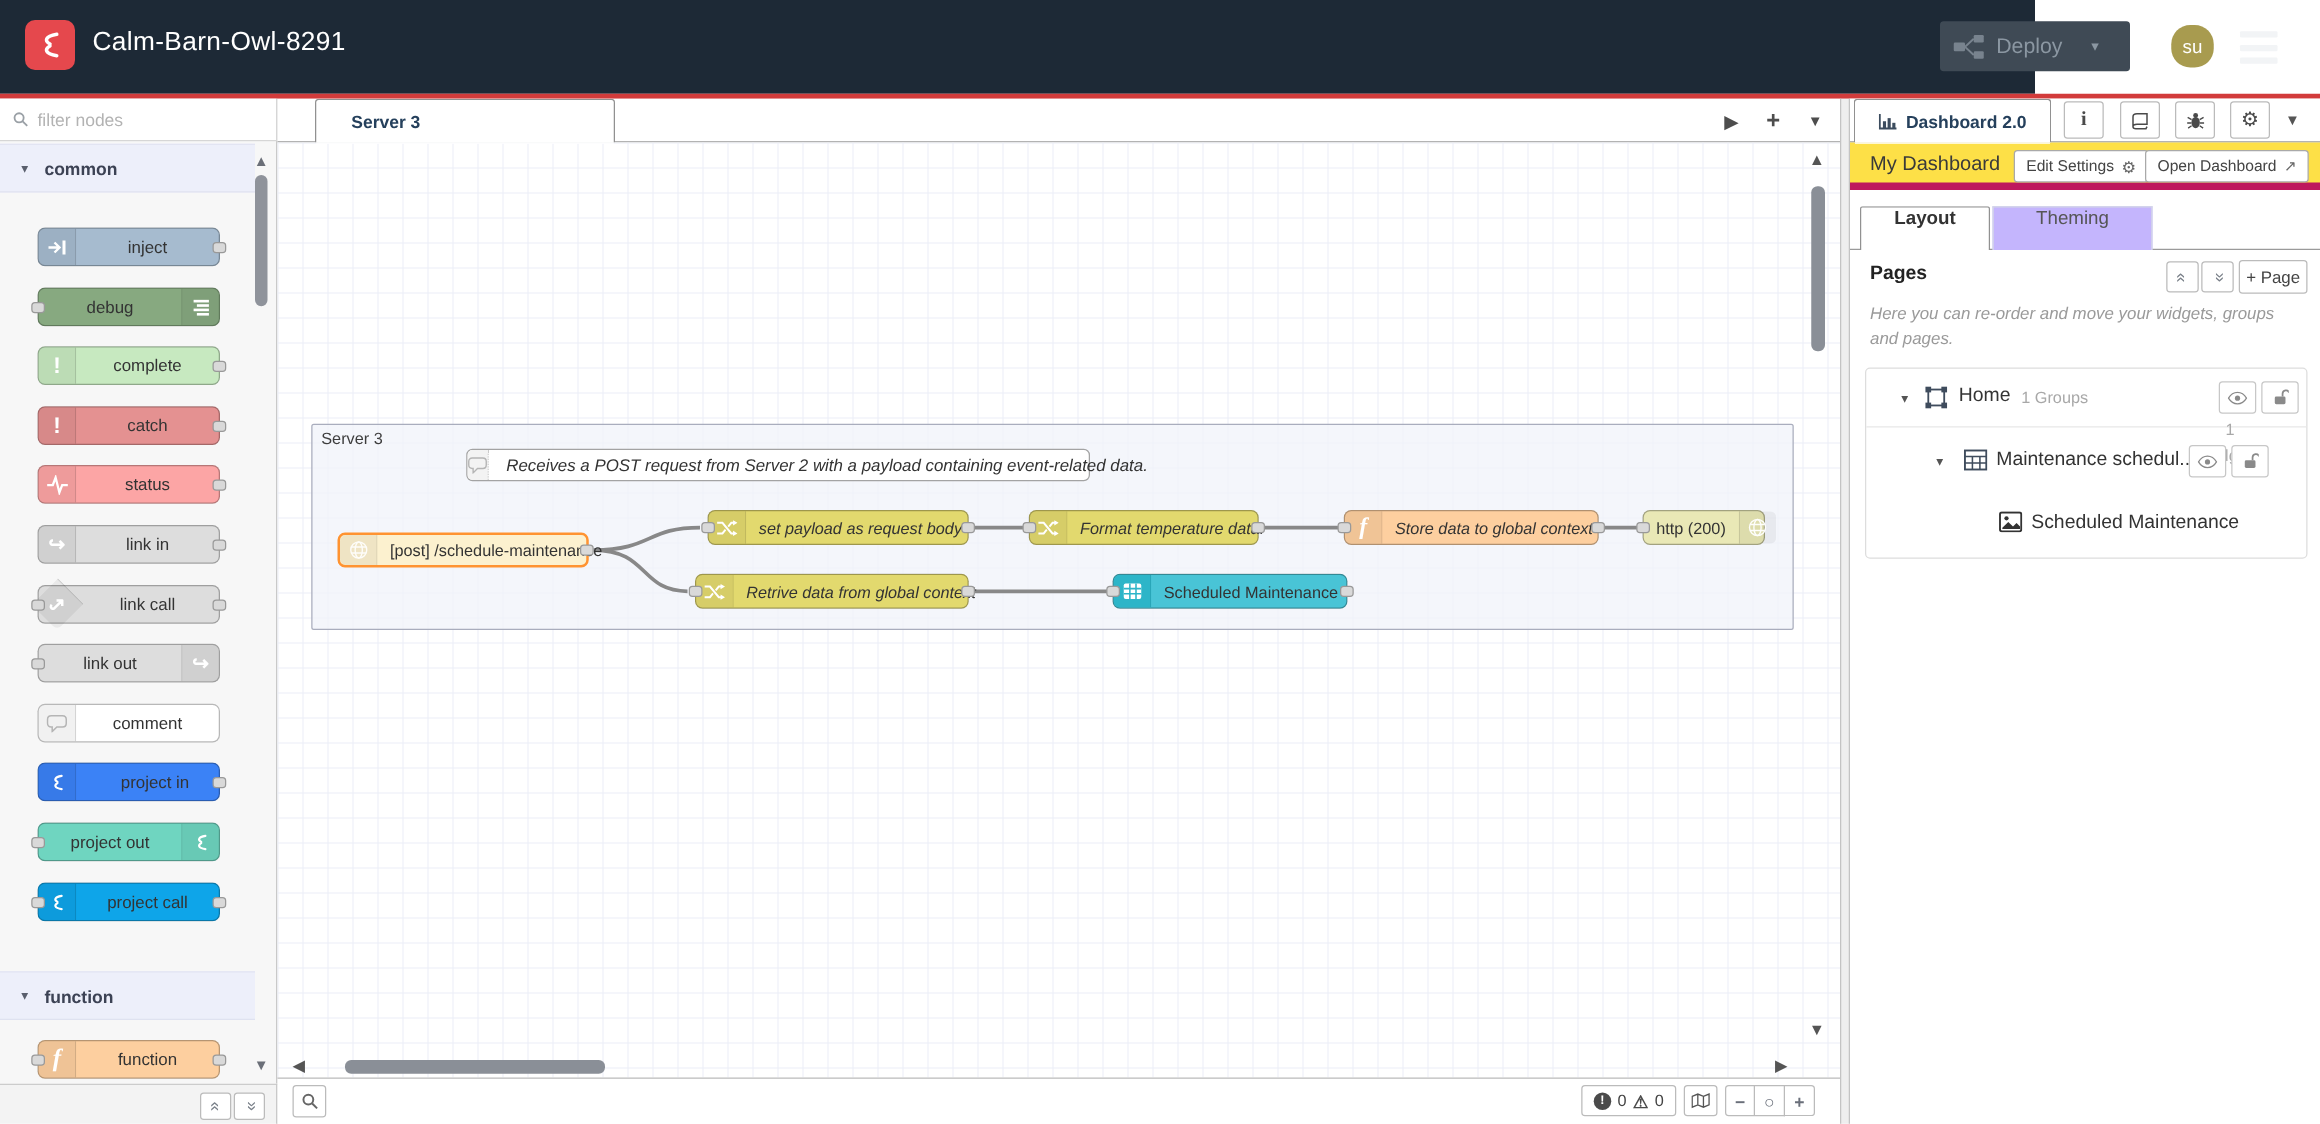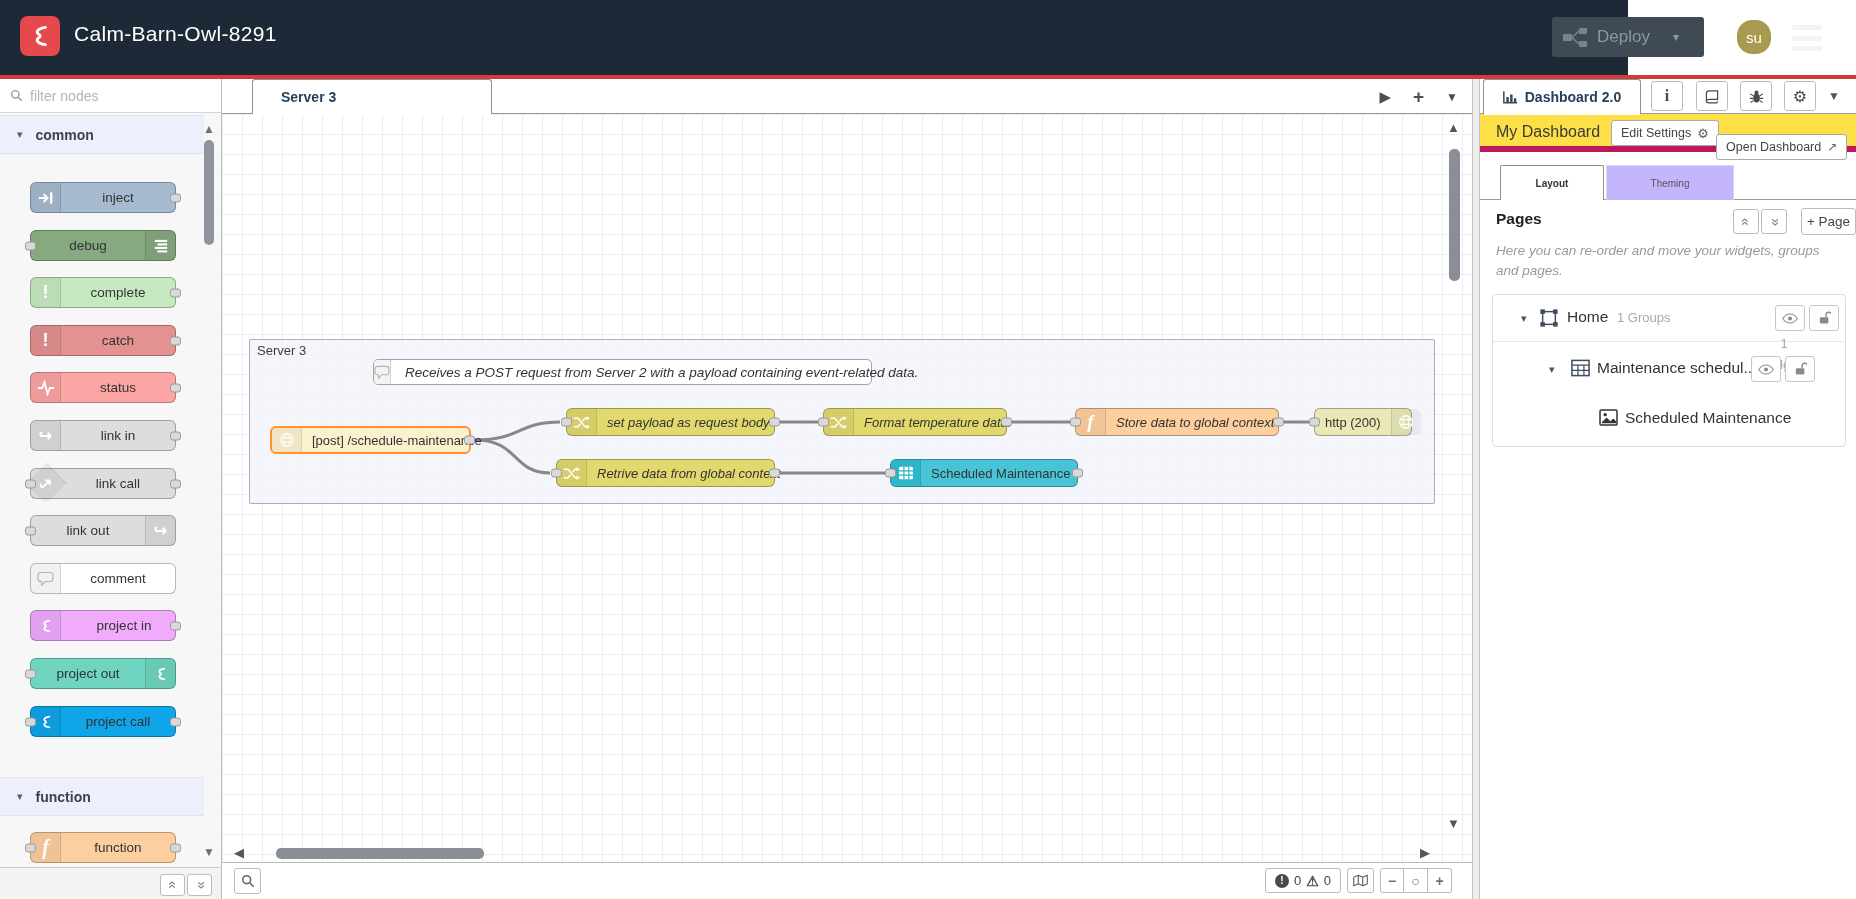--- a/index.html
+++ b/index.html
@@ -83,21 +83,21 @@
   
   #sidebar { position:absolute; left:1480px; top:79px; width:376px; height:820px; background:#fff; }
   .sb-tabrow { position:absolute; left:0; top:0; width:376px; height:35px; border-bottom:1px solid #9a9a9a; background:#fff; }
   .sb-tab { position:absolute; left:3px; top:0; width:158px; height:35px; background:#fff; border:1px solid #919191; border-bottom:none; border-radius:3px 3px 0 0; display:flex; align-items:center; justify-content:center; gap:7px; font-size:14px; font-weight:600; color:#25405c; z-index:2; }
   .sb-tab::after { content:""; position:absolute; left:0; right:0; bottom:-1px; height:1px; background:#fff; }
   .tool-btn { position:absolute; top:2px; width:32px; height:30px; background:#fff; border:1px solid #bbb; border-radius:3px; display:flex; align-items:center; justify-content:center; color:#4a4a4a; cursor:pointer; }
   .dash-row { position:absolute; left:0; top:35px; width:376px; height:38px; background:#fde047; border-bottom:6px solid #be185d; }
   .dash-name { position:absolute; left:16px; top:9px; font-size:16px; color:#3a3a3a; }
   .mini-btn { position:absolute; height:26px; background:#fff; border:1px solid #a9a9a9; border-radius:3px; display:inline-flex; align-items:center; justify-content:center; gap:6px; font-size:12.5px; color:#444; padding:0 9px; cursor:pointer; }
   .lt-tabs { position:absolute; left:0; top:86px; width:376px; height:35px; border-bottom:1px solid #9a9a9a; }
-  .lt-tab { position:absolute; top:0; height:35px; display:flex; align-items:center; justify-content:center; font-size:10px; z-index:2;margin-left:12px; }
+  .lt-tab { position:absolute; top:0; height:35px; display:flex; justify-content:center; font-size:15px; z-index:2; }
   .lt-tab.active { left:8px; width:104px; background:#fff; border:1px solid #919191; border-bottom:none; border-radius:2px 2px 0 0; font-weight:bold; color:#333; }
   .lt-tab.active::after { content:""; position:absolute; left:0; right:0; bottom:-1px; height:1px; background:#fff; }
   .lt-tab.inactive { left:114px; width:128px; background:#c4b5fd; border:1px solid #d4d7e6; border-bottom:none; color:#555; cursor:pointer; }
   .pages-head { position:absolute; left:16px; top:131px; font-size:15.5px; font-weight:bold; color:#222; }
   .hint { position:absolute; left:16px; top:162px; width:348px; font-size:13.5px; font-style:italic; color:#9a9a9a; line-height:1.45; }
   .tree-box { position:absolute; left:12px; top:215px; width:354px; border:1px solid #ddd; border-radius:4px; background:#fff; }
   .tree-row { position:relative; }
   .t-caret { position:absolute; color:#555; font-size:11px; cursor:pointer; }
   .t-name { position:absolute; font-size:15.5px; color:#333; white-space:nowrap; }
   .t-meta { position:absolute; font-size:13px; color:#a8a8a8; white-space:nowrap; }
@@ -216,21 +216,21 @@
 
   <div class="pnode" style="top:484px;background:#fff;">
     <span class="icon-sec l">
         <svg width="17" height="15" viewBox="0 0 22 20">
           <path d="M5 2 h12 c2.5 0 4 1.5 4 4 v4 c0 2.5 -1.5 4 -4 4 h-6 l-5 5 v-5 h-1 c-2.5 0 -4 -1.5 -4 -4 V6 c0 -2.5 1.5 -4 4 -4 z" stroke="#b5b5b5" stroke-width="1.6" fill="none"></path>
         </svg>
       </span>
     <span class="plabel">comment</span>
   </div>
 
-  <div class="pnode" style="top:531px;background:#f0abfc;gap:12px;">
+  <div class="pnode" style="top:531px;background:#3b82f6;gap:12px;">
     <span class="icon-sec l">
         <svg width="16" height="16" viewBox="0 0 24 24">
           <path d="M17 4 C8 5.5 8 9 12 11.3 M17 20 C8 18.5 8 15 12 12.7" stroke="#fff" stroke-width="2.6" fill="none" stroke-linecap="round"></path>
         </svg>
       </span>
     <span class="plabel">project in</span>
     <span class="port pr"></span>
   </div>
 
   <div class="pnode" style="top:579px;background:#6fd5c0;">
@@ -492,21 +492,21 @@
       </span>
     <span style="position:absolute;left:348px;top:10px;font-size:12px;color:#555;cursor:pointer;">▼</span>
   </div>
 
   <div class="dash-row">
     <span class="dash-name">My Dashboard</span>
     <span class="mini-btn" style="left:131px;top:6px;">
       <span>Edit Settings</span>
       <span style="font-size:13px;color:#666;">⚙</span>
     </span>
-    <span class="mini-btn" style="left:236px;top:20px;">
+    <span class="mini-btn" style="left:236px;top:6px;">
       <span>Open Dashboard</span>
       <span style="font-size:12px;color:#666;">↗</span>
     </span>
   </div>
 
   <div class="lt-tabs">
     <div class="lt-tab active">
         <span>Layout</span>
       </div>
     <div class="lt-tab inactive">
@@ -514,21 +514,21 @@
       </div>
   </div>
 
   <div class="pages-head">Pages</div>
   <span class="sq-btn" style="position:absolute;left:253px;top:130px;width:26px;height:25px;">
       <span class="chev2 up2">«</span>
     </span>
   <span class="sq-btn" style="position:absolute;left:281px;top:130px;width:26px;height:25px;">
       <span class="chev2 dn2">«</span>
     </span>
-  <span class="sq-btn" style="position:absolute;left:321px;top:129px;width:55px;height:27px;font-size:13.5px;color:#444;gap:3px;">
+  <span class="sq-btn" style="position:absolute;left:311px;top:129px;width:55px;height:27px;font-size:13.5px;color:#444;gap:3px;">
       <span>+ Page</span>
     </span>
 
   <div class="hint">Here you can re-order and move your widgets, groups and pages.</div>
 
   <div class="tree-box">
 
     <div class="tree-row" style="height:47px;border-bottom:1px solid #e8e8e8;">
       <span class="t-caret" style="left:28px;top:17px;">▾</span>
       <svg style="position:absolute;left:46px;top:13px;" width="20" height="20" viewBox="0 0 22 22">

